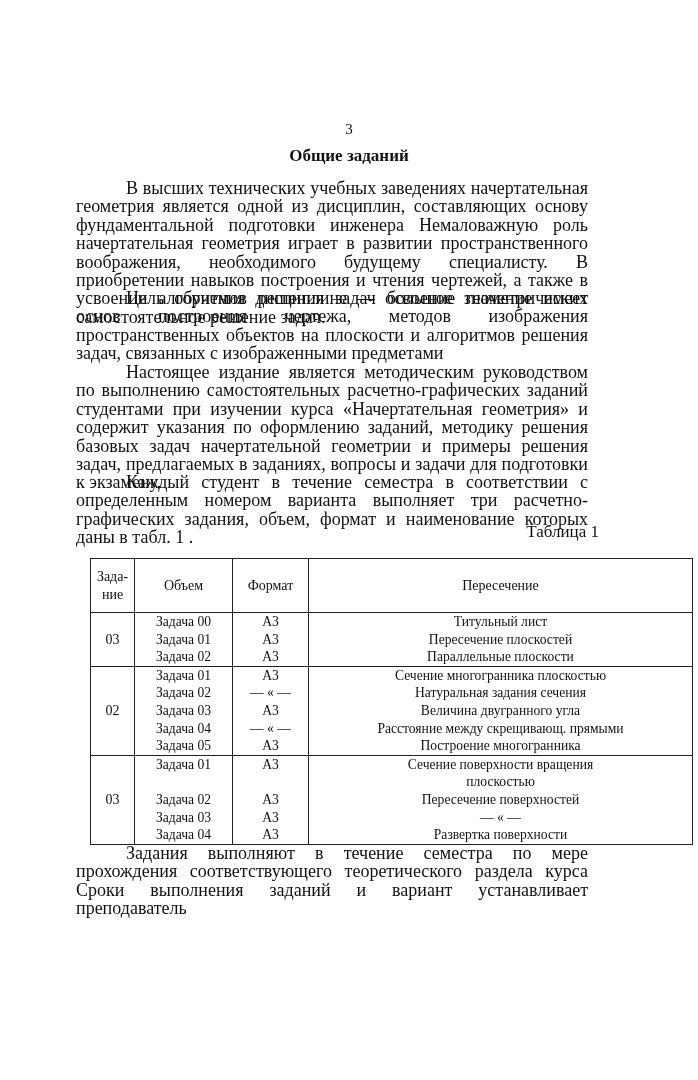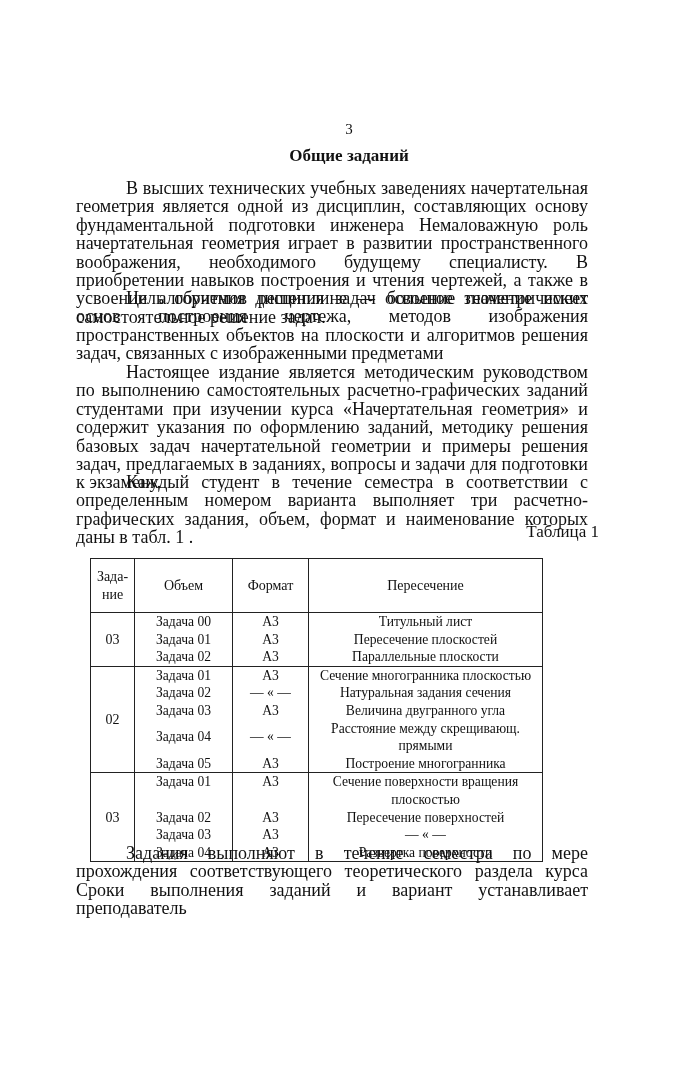--- a/index.html
+++ b/index.html
@@ -9,21 +9,21 @@
   .heading { position:absolute; top:146px; left:0; width:698px; text-align:center; font-size:17px; font-weight:bold; }
   .para { position:absolute; left:72px; width:512px; font-size:18px; line-height:18.4px;
           text-align:justify; text-align-last:left; margin:4px; }
   .para .indent { display:inline-block; width:50px; }
   #p1 { top:175px; }
   #p2 { top:285px; }
   #p3 { top:359px; }
   #p4 { top:469px; }
   #p5 { top:840px; }
   .caption { position:absolute; top:522px; right:99px; font-size:17px; }
-  table.tbl { position:absolute; top:558px; left:90px; width:453px; border-collapse:collapse;
+  table.tbl { position:absolute; top:558px; left:90px; width:603px; border-collapse:collapse;
               font-size:13.6px; table-layout:fixed; }
   table.tbl th, table.tbl td { border-left:1.3px solid #222; border-right:1.3px solid #222;
               padding:0; text-align:center; font-weight:normal; vertical-align:middle; }
   table.tbl thead th { border:1.3px solid #222; height:53px; line-height:18px; font-size:14px; }
   table.tbl tbody.grp { border-top:1.3px solid #222; border-bottom:1.3px solid #222; }
   table.tbl tbody td { line-height:17.6px; height:17.6px; }
   .col1 { width:44px; } .col2 { width:98px; } .col3 { width:76px; } .col4 { width:auto; }
   .grp-label { font-size:14px; }
 </style>
 </head>

